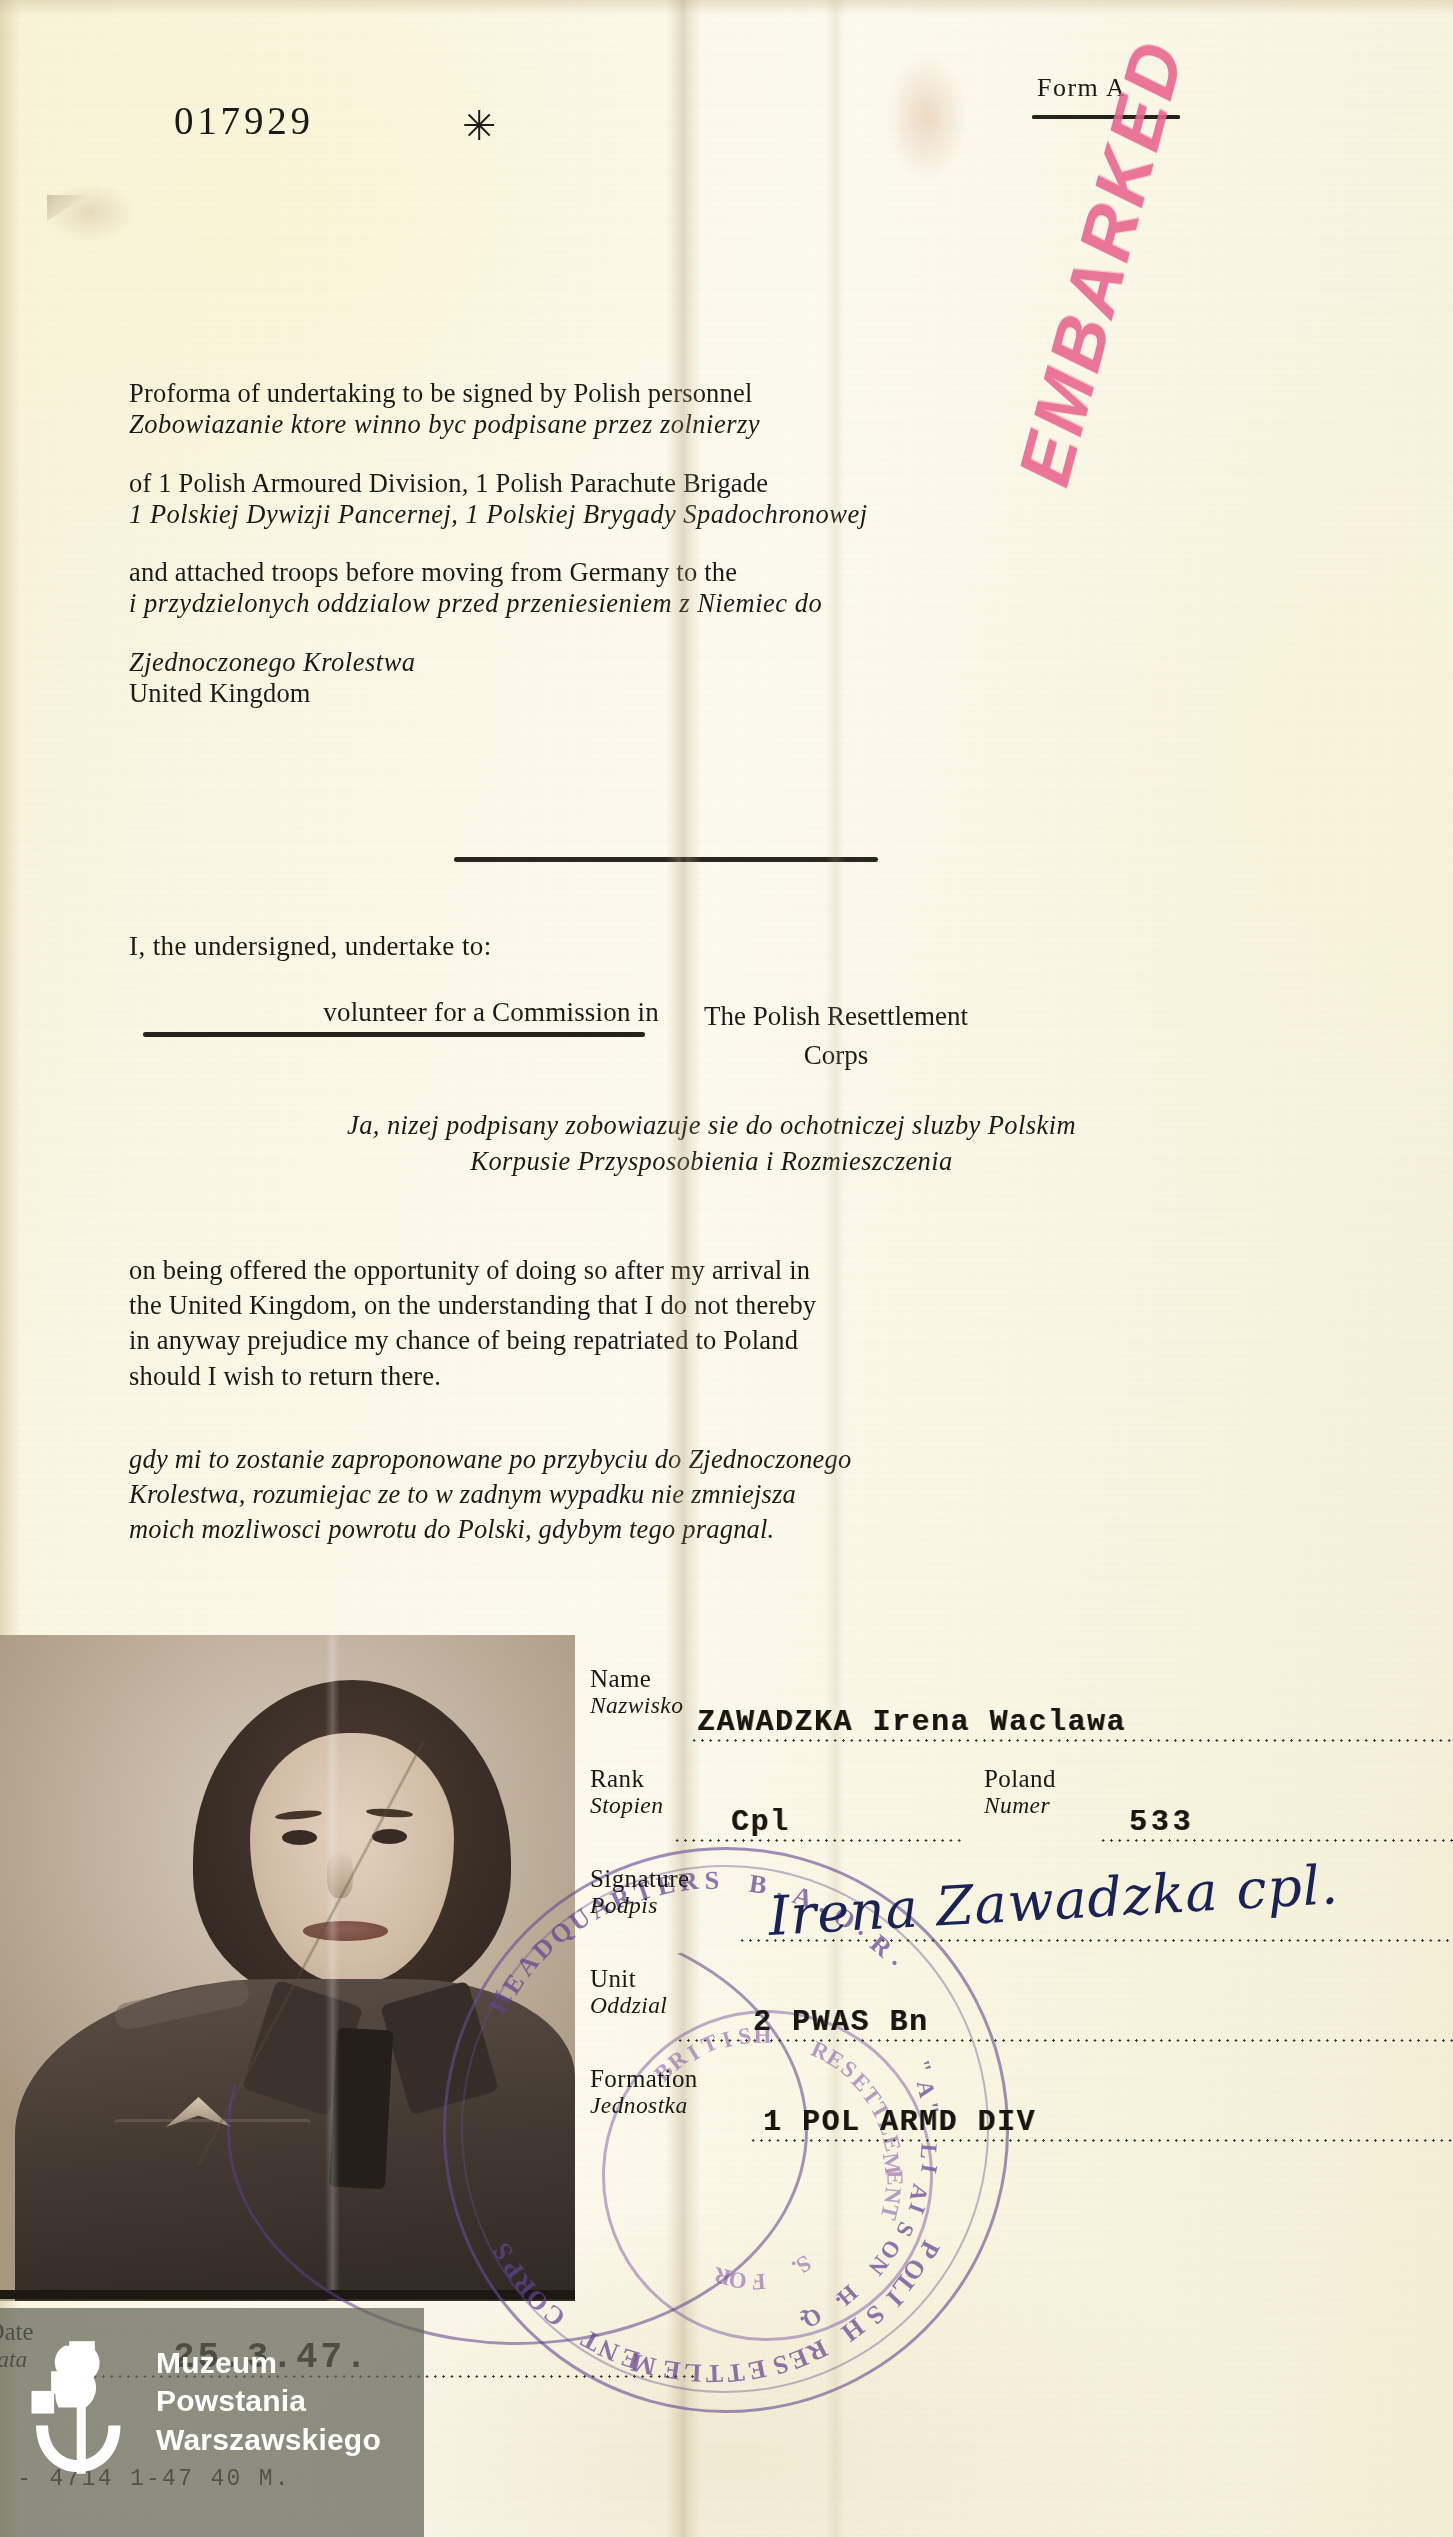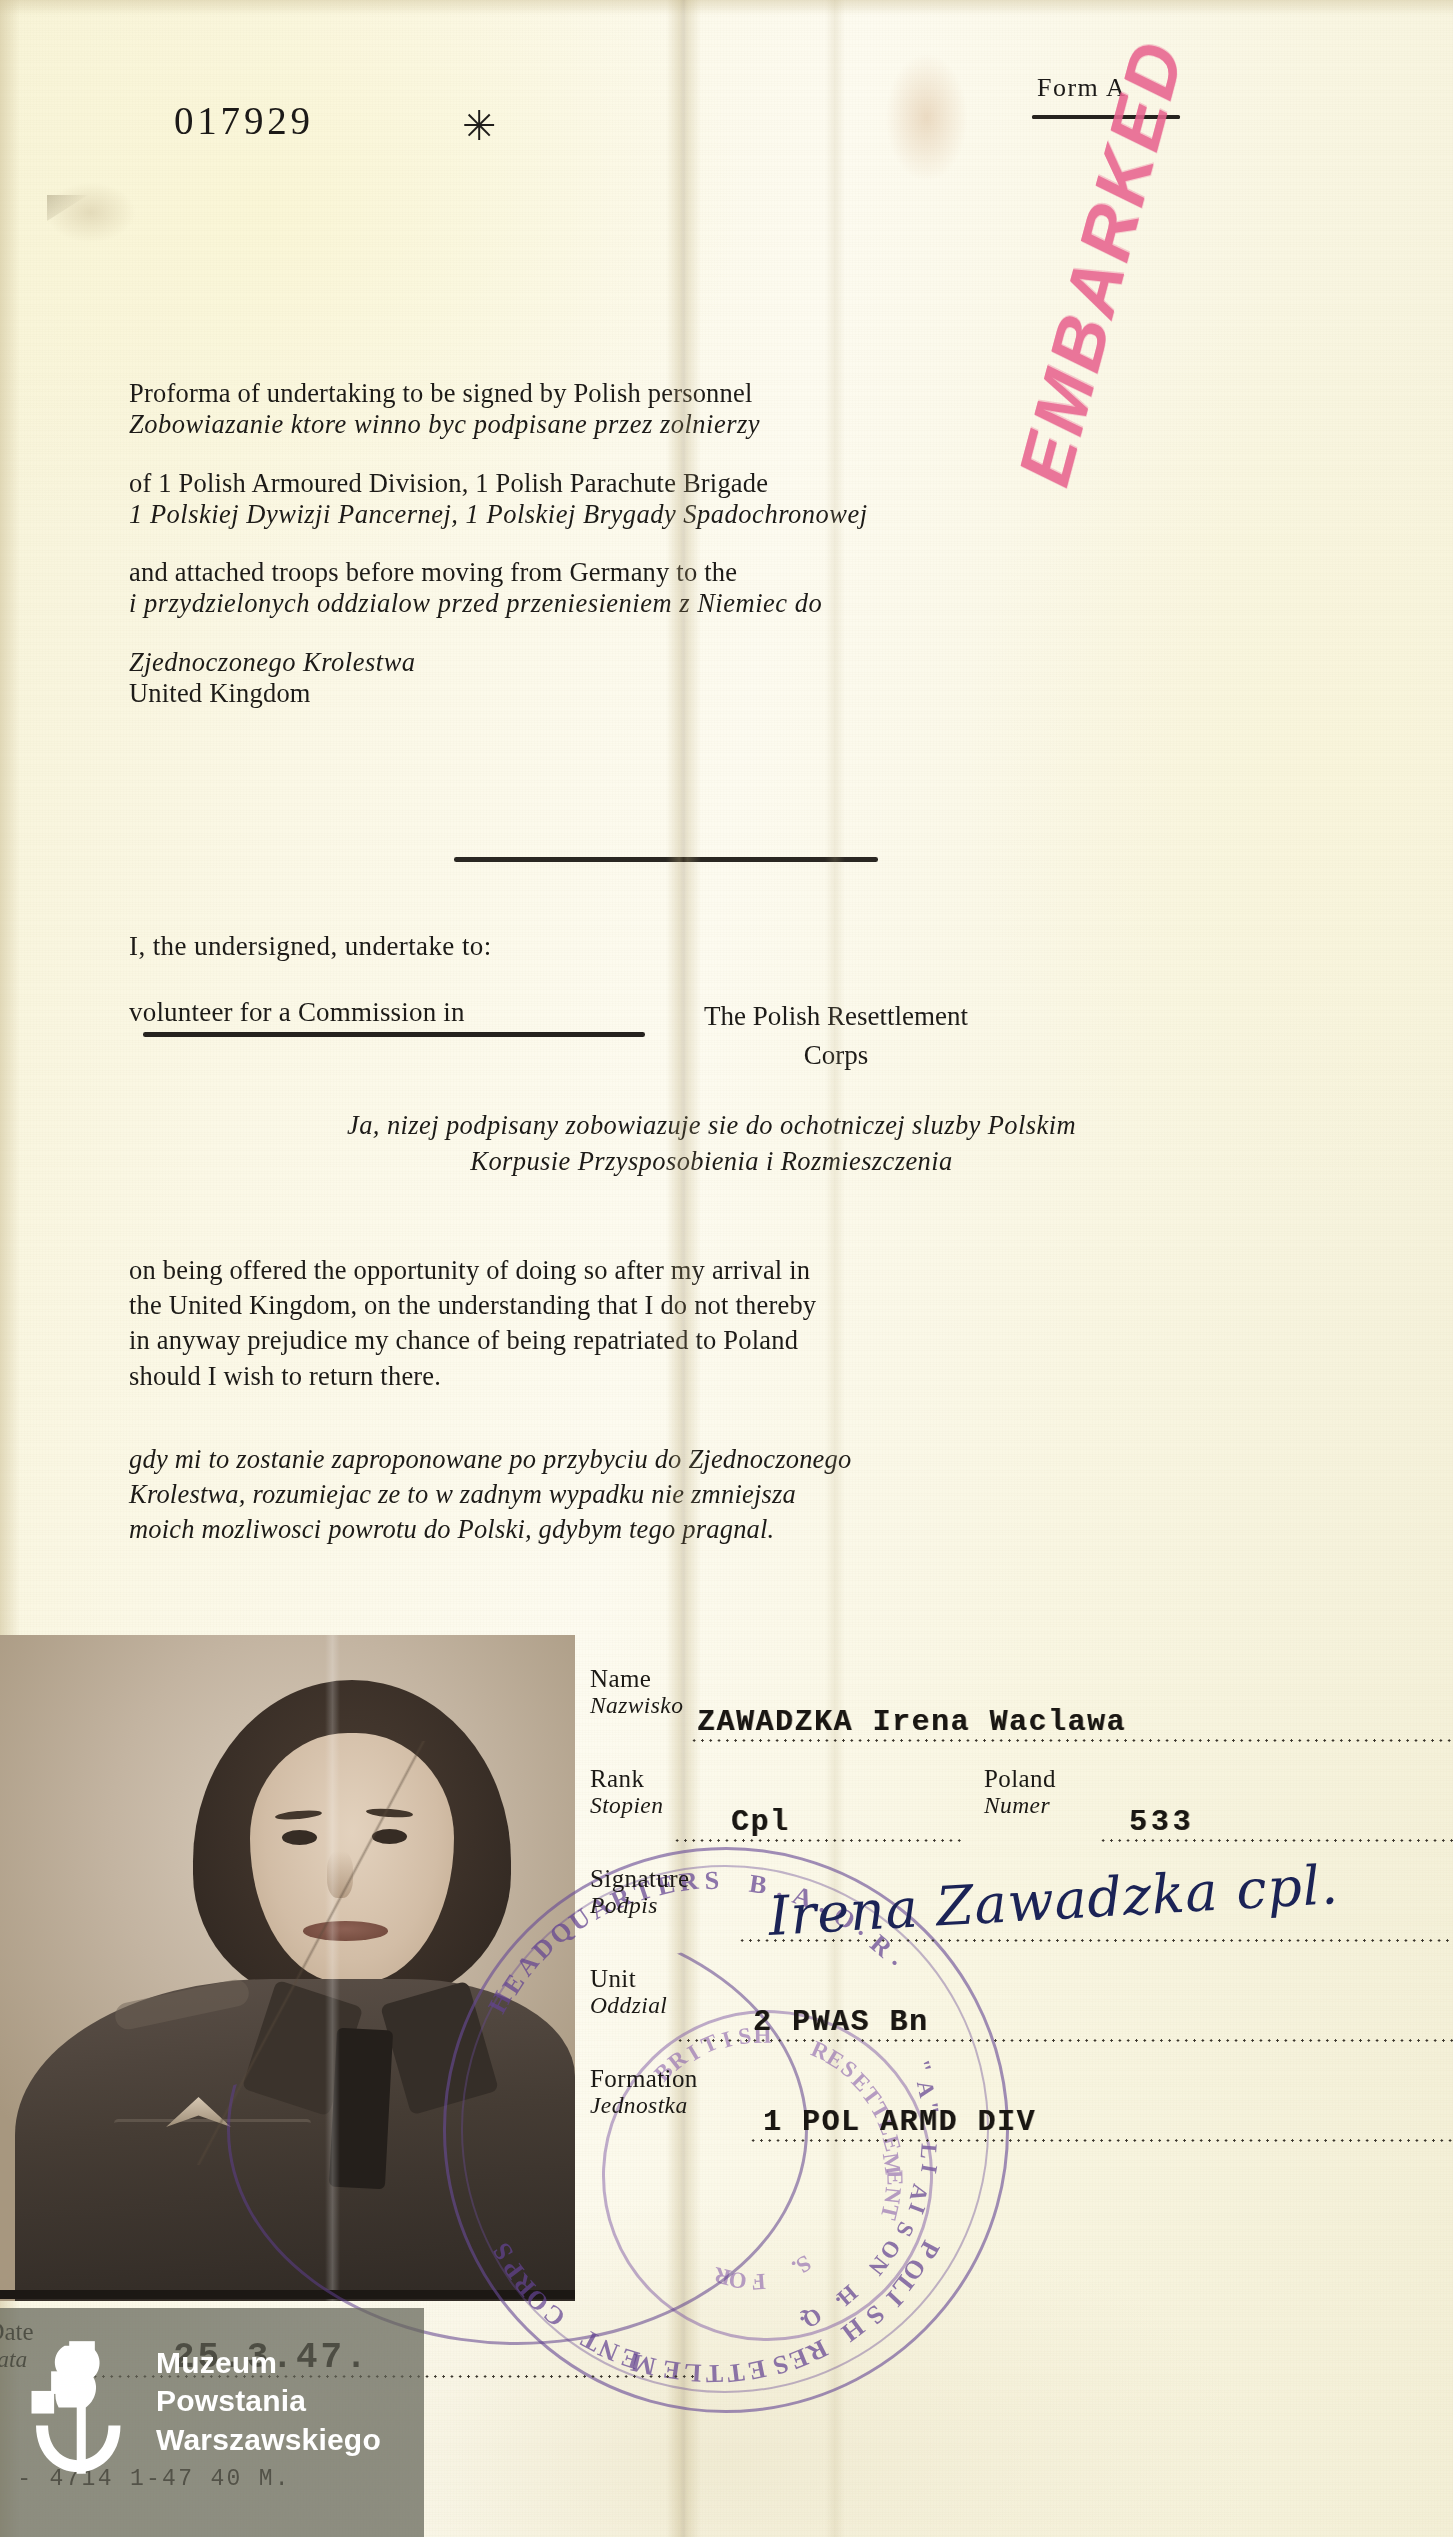--- a/index.html
+++ b/index.html
@@ -89,21 +89,21 @@
   .divider{
     position:absolute;left:454px;top:857px;width:424px;height:4.5px;background:#2a2722;border-radius:2.3px;
   }
 
   
   .undertake{position:absolute;left:129px;top:931px;width:1165px;color:#1d1b18;}
   .u-lead{font-size:27px;letter-spacing:0.4px;}
   .u-choice{
     position:relative;margin-top:35px;display:flex;align-items:flex-start;
   }
-  .u-left{width:530px;text-align:left;}
+  .u-left{width:530px;text-align:right;}
   .u-opt{font-size:27px;letter-spacing:0.2px;white-space:nowrap;}
   .u-rule{height:5.3px;background:#26231f;margin:3.8px 13.6px 5.3px 13.6px;border-radius:2.3px;}
   .u-right{margin-left:45px;text-align:center;font-size:27px;line-height:1.45;}
   .u-pl{margin-top:33px;text-align:center;font-style:italic;font-size:26.5px;line-height:1.35;letter-spacing:0.4px;}
   .u-pl .l2{display:block;}
 
   
   .para{position:absolute;left:129px;width:1150px;color:#1d1b18;}
   .para .ln{font-size:26.5px;line-height:1.33;}
 

